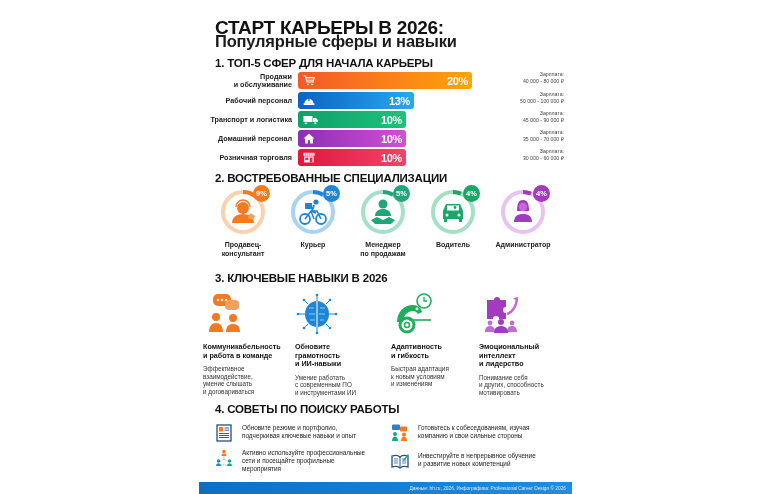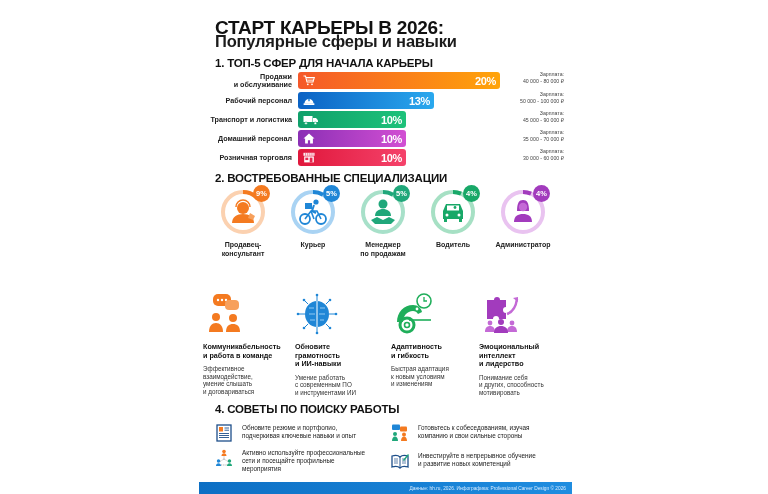--- a/index.html
+++ b/index.html
@@ -49,39 +49,39 @@
 
   <div class="title1">СТАРТ КАРЬЕРЫ В 2026:</div>
   <div class="title2">Популярные сферы и навыки</div>
 
   <div class="sec-h" style="top:57px">1. ТОП-5 СФЕР ДЛЯ НАЧАЛА КАРЬЕРЫ</div>
 
   <div class="bar-row" style="top:72px">
     <div class="bar-label">
       <div><span>Продажи</span><br><span>и обслуживание</span></div>
     </div>
-    <div class="bar" style="width:202px;background:linear-gradient(90deg,#f5582a,#ffa40a)">
+    <div class="bar" style="width:174px;background:linear-gradient(90deg,#f5582a,#ffa40a)">
       <span class="bar-icon">
         <svg width="12" height="11" viewBox="0 0 12 11">
             <path d="M0.5 1h2l1.5 6h6l1.3-4.5H3.3" fill="none" stroke="#fff" stroke-width="1.1"></path>
             <circle cx="4.8" cy="9.3" r="0.9" fill="#fff"></circle>
             <circle cx="9" cy="9.3" r="0.9" fill="#fff"></circle>
             <path d="M4 4h6.5M4.4 5.5h5.7" stroke="#fff" stroke-width="0.6"></path>
           </svg>
       </span>
       <span class="bar-pct">20%</span>
     </div>
     <div class="salary"><span>Зарплата:</span><br><span>40 000 - 80 000 ₽</span></div>
   </div>
 
   <div class="bar-row" style="top:92px">
     <div class="bar-label">
         <span>Рабочий персонал</span>
       </div>
-    <div class="bar" style="width:136px;background:linear-gradient(90deg,#0b62c4,#2aa8ee)">
+    <div class="bar" style="width:116px;background:linear-gradient(90deg,#0b62c4,#2aa8ee)">
       <span class="bar-icon">
         <svg width="12" height="10" viewBox="0 0 12 10">
             <path d="M1.5 7.5a4.5 4.5 0 0 1 9 0z" fill="#fff"></path>
             <rect x="0.5" y="7.3" width="11" height="1.6" rx="0.6" fill="#fff"></rect>
             <rect x="5.3" y="2.2" width="1.4" height="3" fill="#1a7fd8"></rect>
           </svg>
       </span>
       <span class="bar-pct">13%</span>
     </div>
     <div class="salary"><span>Зарплата:</span><br><span>50 000 - 100 000 ₽</span></div>
@@ -222,20 +222,21 @@
       <svg width="46" height="46" viewBox="0 0 46 46">
         <path d="M17 22c0-8 2-11 6-11s6 3 6 11z" fill="#a23bbd"></path>
           <circle cx="23" cy="18" r="4.2" fill="#c46ad6"></circle>
           <path d="M14 33c0-6 4-8 9-8s9 2 9 8z" fill="#a23bbd"></path>
         </svg>
       <div class="badge" style="background:#a23bbd">4%</div>
     </div>
     <div class="spec-label"><span>Администратор</span></div>
   </div>
 
+  <div class="sec-h" style="top:272px">3. КЛЮЧЕВЫЕ НАВЫКИ В 2026</div>
 
   <div class="skill" style="left:4px">
     <svg class="skill-icon" viewBox="0 0 44 44">
       <rect x="10" y="2" width="18" height="12" rx="5" fill="#f47a20"></rect>
         <circle cx="15" cy="8" r="1.2" fill="#fff"></circle>
         <circle cx="19" cy="8" r="1.2" fill="#fff"></circle>
         <circle cx="23" cy="8" r="1.2" fill="#fff"></circle>
         <rect x="22" y="8" width="14" height="10" rx="4" fill="#f7a05c"></rect>
       <circle cx="13" cy="25" r="4" fill="#f47a20"></circle>
         <path d="M6 40c0-6 3-9 7-9s7 3 7 9z" fill="#f47a20"></path>

